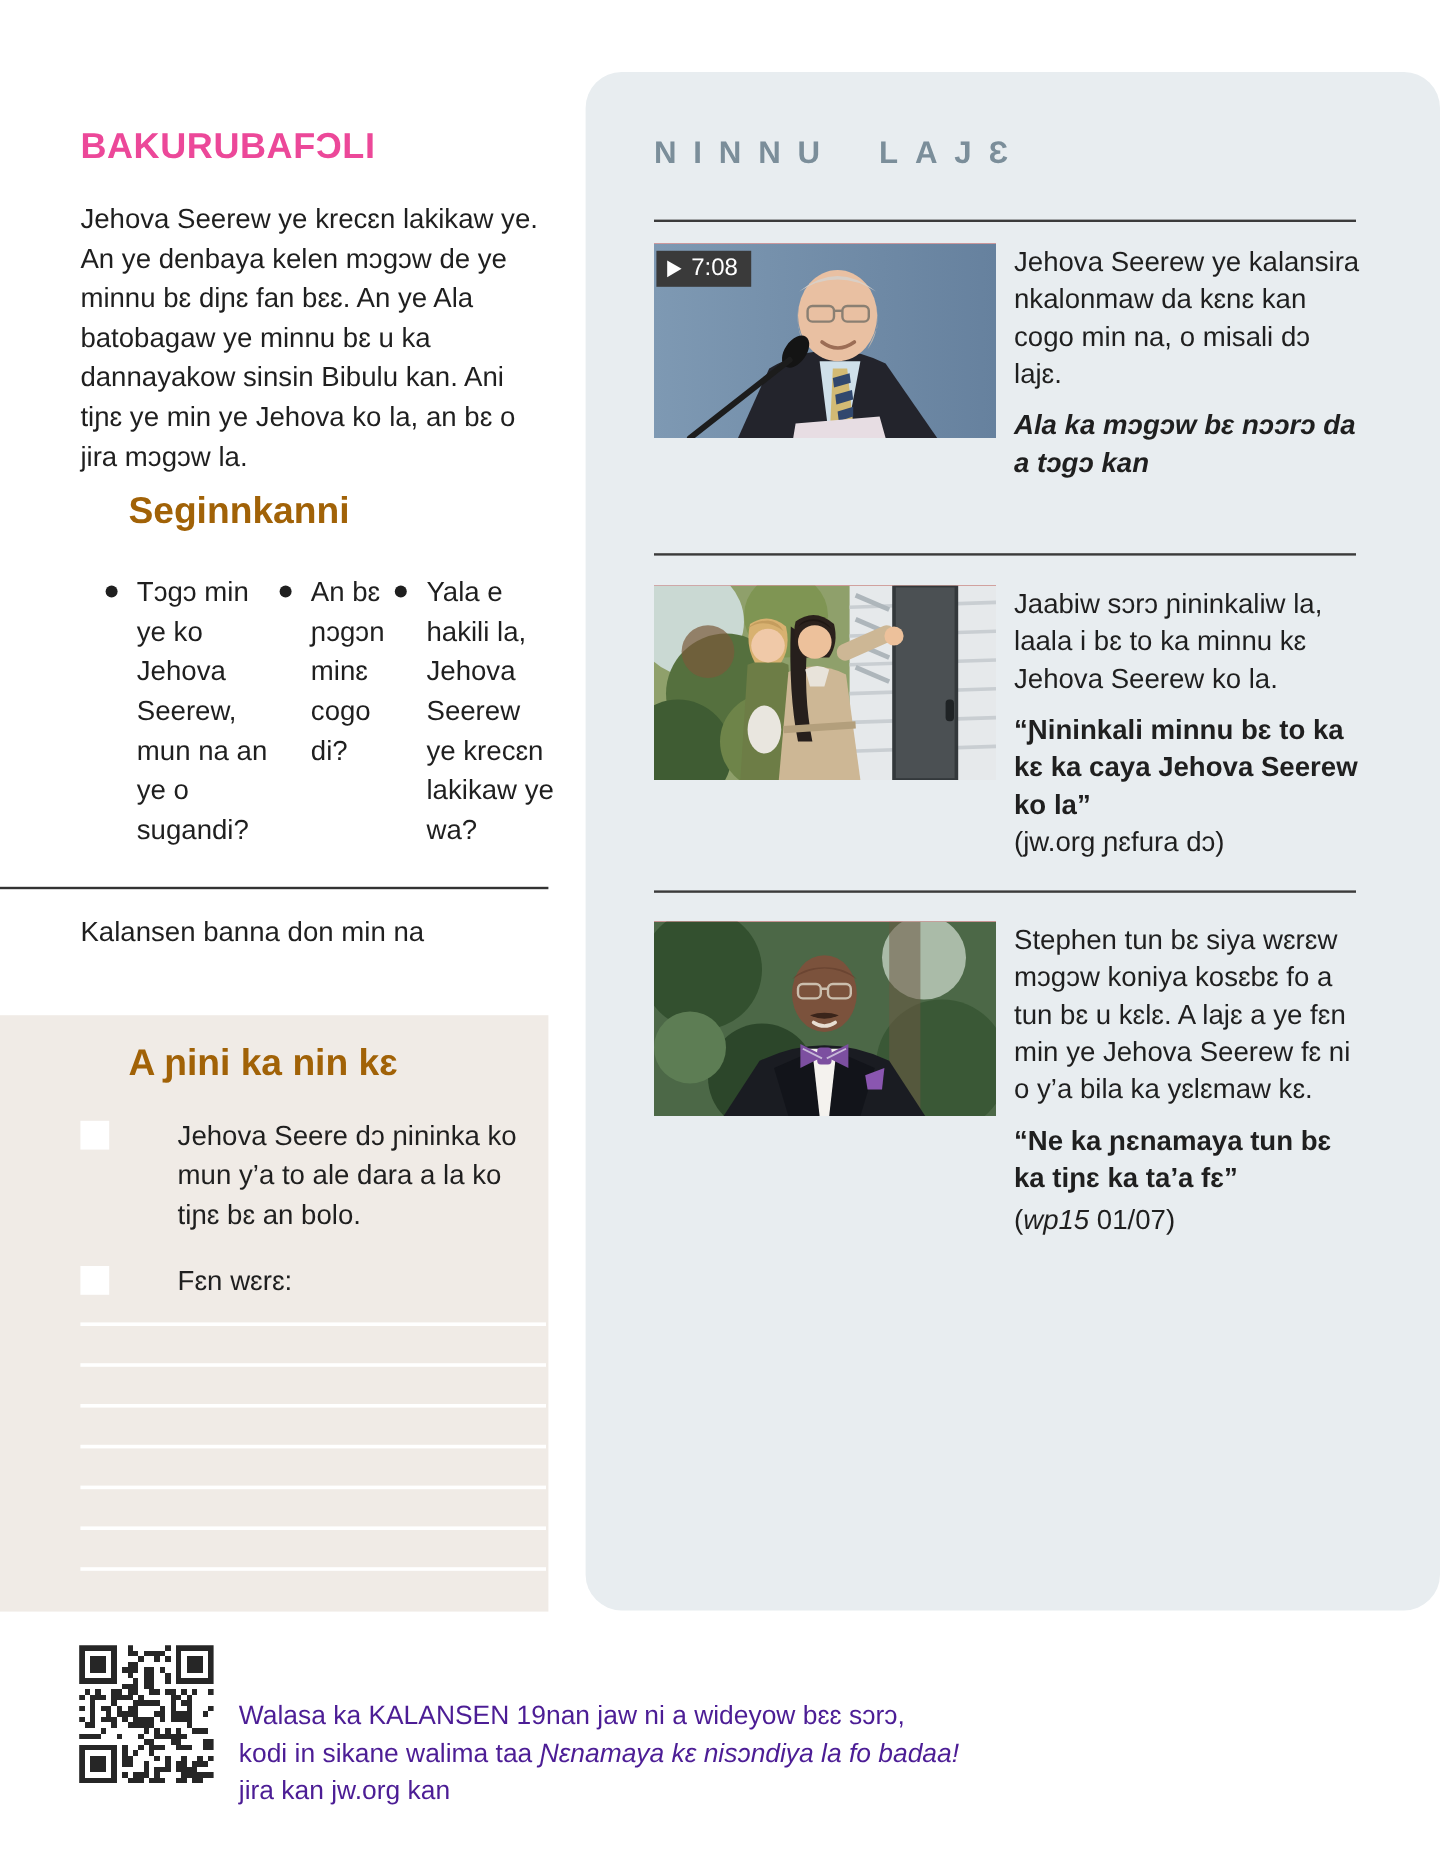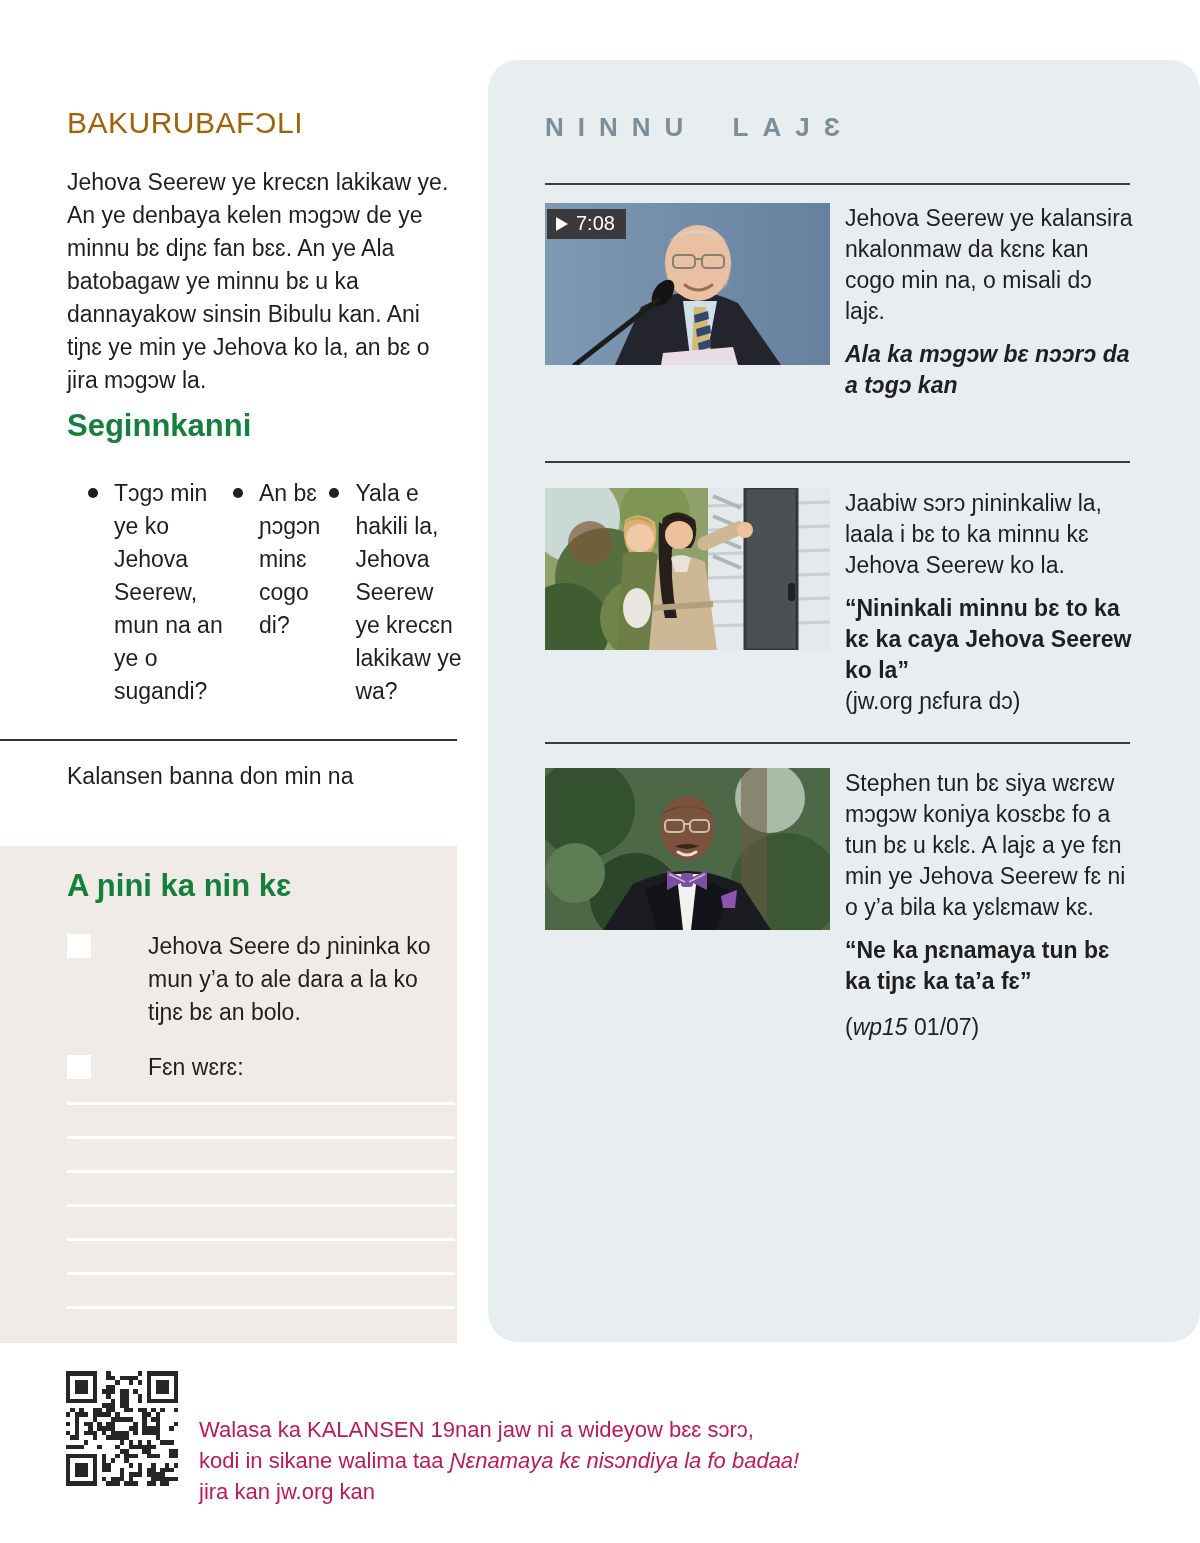--- a/index.html
+++ b/index.html
@@ -5,22 +5,22 @@
   html,body{margin:0;padding:0;background:#ffffff;}
   body{
     width:1200px;height:1543px;position:relative;overflow:hidden;
     font-family:"Liberation Sans","DejaVu Sans",sans-serif;
     color:#1f1f1f;
     -webkit-font-smoothing:antialiased;
   }
   .abs{position:absolute;}
 
   
-  .h1{font-size:30px;font-weight:400;color:#a16207;letter-spacing:.5px;}
-  .h2{font-size:31px;font-weight:700;color:#15803d;}
+  .h1{font-size:30px;font-weight:700;color:#ec4899;letter-spacing:.5px;}
+  .h2{font-size:31px;font-weight:700;color:#a16207;margin-left:40px;}
   .bodytext{font-size:23px;line-height:33px;}
   .bullets{display:flex;flex-direction:row;gap:9px;}
   .bullet-row{display:flex;align-items:flex-start;}
   .dot{flex:0 0 10px;width:10px;height:10px;border-radius:50%;background:#1f1f1f;margin:11px 16px 0 0;}
   .divider{height:2px;background:#333333;}
   .goal-box{background:#f0ebe6;}
   .cb-row{display:flex;align-items:flex-start;gap:42px;}
   .cbox{flex:0 0 24px;width:24px;height:24px;background:#ffffff;margin:4px 15px 0 0;}
   .ans-line{height:3px;background:#ffffff;margin-bottom:31px;}
 
@@ -39,21 +39,21 @@
   .src-italic{font-style:italic;}
   .badge{
     position:absolute;top:6px;left:2px;background:#3a3a3a;color:#ffffff;
     display:flex;align-items:center;gap:8px;padding:3px 11px 4px 9px;
     font-size:20px;
   }
   .play{width:0;height:0;border-left:12px solid #ffffff;border-top:7px solid transparent;border-bottom:7px solid transparent;}
 
   
   .qr{width:112px;height:115px;background:#ffffff;}
-  .caption{color:#be185d;font-size:22px;line-height:31px;}
+  .caption{color:#4c1d95;font-size:22px;line-height:31px;}
   .cap-italic{font-style:italic;text-align:right;}
 </style>
 </head>
 <body>
 
 <div class="abs h1" style="left:67px;top:106px;">BAKURUBAFƆLI</div>
 
 <div class="abs bodytext" style="left:67px;top:166px;width:394px;">Jehova Seerew ye krecɛn lakikaw ye. An ye denbaya kelen mɔgɔw de ye minnu bɛ diɲɛ fan bɛɛ. An ye Ala batobagaw ye minnu bɛ u ka dannayakow sinsin Bibulu kan. Ani tiɲɛ ye min ye Jehova ko la, an bɛ o jira mɔgɔw la.</div>
 
 <div class="abs h2" style="left:67px;top:408px;">Seginnkanni</div>
@@ -233,21 +233,21 @@
         <path d="M115,48 Q142,30 169,48 Q160,38 142,38 Q124,38 115,48 Z" fill="#6b4532"></path>
         <rect x="120" y="52" width="19" height="12" rx="4" fill="none" stroke="#cbbfae" stroke-width="2"></rect>
         <rect x="145" y="52" width="19" height="12" rx="4" fill="none" stroke="#cbbfae" stroke-width="2"></rect>
         <line x1="139" y1="56" x2="145" y2="56" stroke="#cbbfae" stroke-width="2"></line>
         <path d="M130,78 Q142,84 154,78 Q148,76 142,76 Q136,76 130,78 Z" fill="#3a241a"></path>
         <path d="M133,84 Q142,90 151,84" fill="none" stroke="#e8ded2" stroke-width="3" stroke-linecap="round"></path>
       </svg>
     </div>
     <div class="rtext">
       <p>Stephen tun bɛ siya wɛrɛw mɔgɔw koniya kosɛbɛ fo a tun bɛ u kɛlɛ. A lajɛ a ye fɛn min ye Jehova Seerew fɛ ni o y’a bila ka yɛlɛmaw kɛ.</p>
-      <p class="quote" style="margin-bottom:15px;">“Ne ka ɲɛnamaya tun bɛ ka tiɲɛ ka ta’a fɛ”</p>
+      <p class="quote" style="margin-bottom:4px;">“Ne ka ɲɛnamaya tun bɛ ka tiɲɛ ka ta’a fɛ”</p>
       <p class="source"><span>(</span><span class="src-italic">wp15</span><span> 01/07)</span></p>
     </div>
   </div>
 </div>
 
 <div class="abs qr" style="left:66px;top:1371px;"><svg width="112" height="115" viewBox="0 0 25 25" shape-rendering="crispEdges" preserveAspectRatio="none">
       <rect x="9" y="0" width="1" height="1" fill="#262626"></rect>
       <rect x="16" y="0" width="1" height="1" fill="#262626"></rect>
       <rect x="9" y="1" width="1" height="1" fill="#262626"></rect>
       <rect x="10" y="1" width="1" height="1" fill="#262626"></rect>

